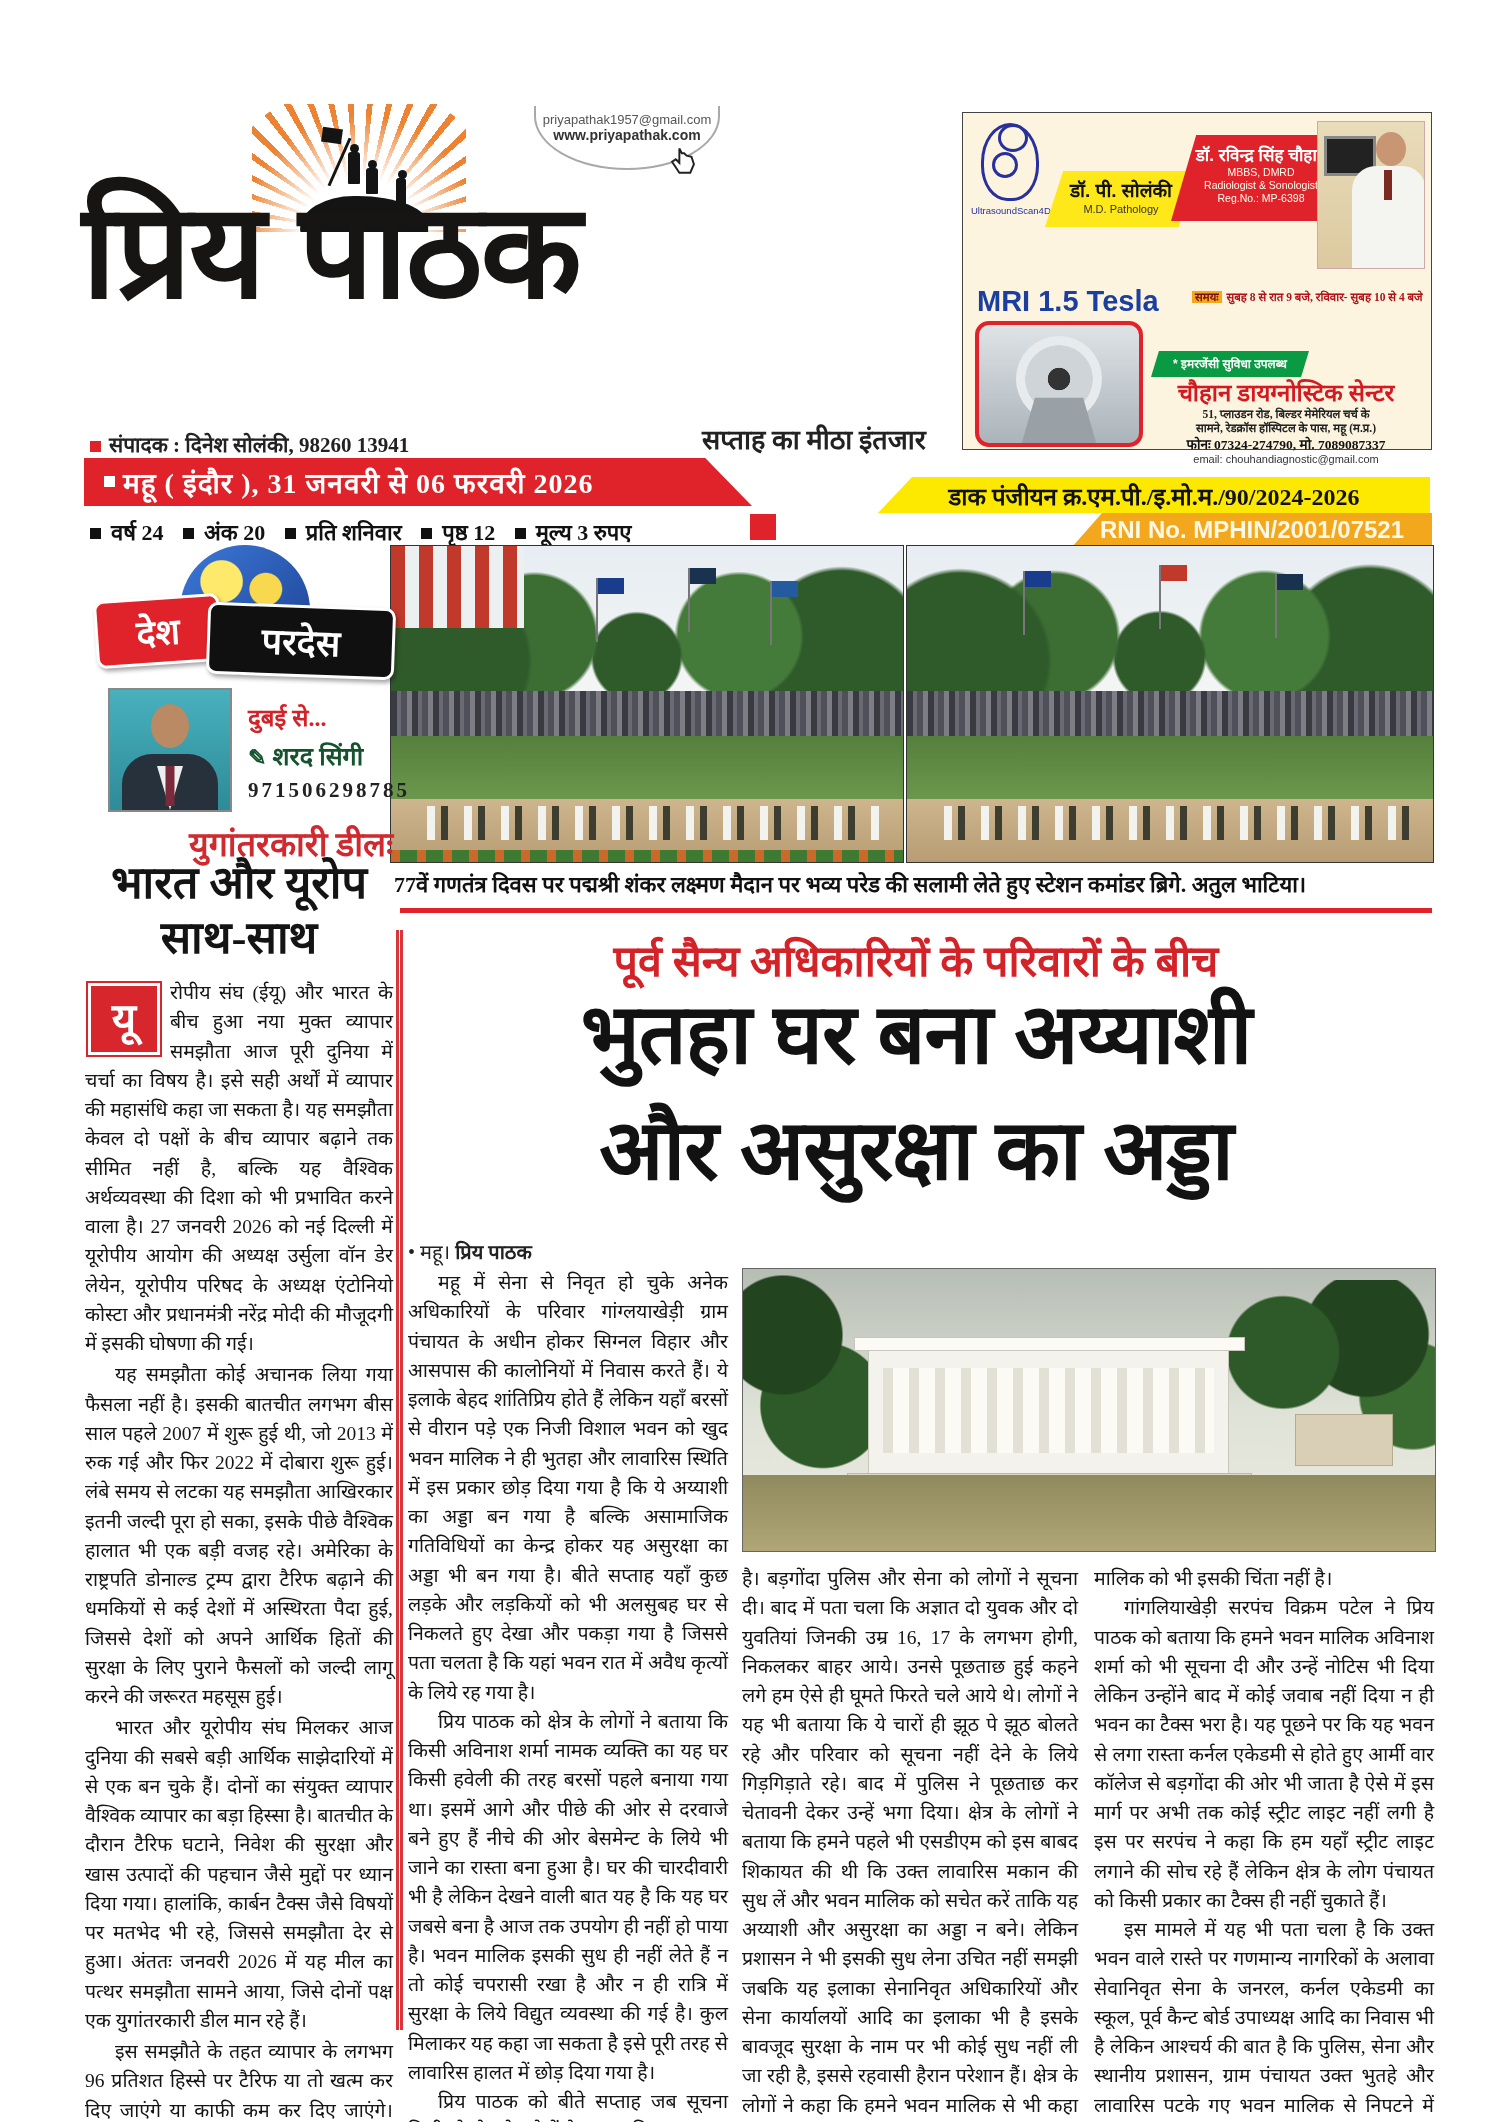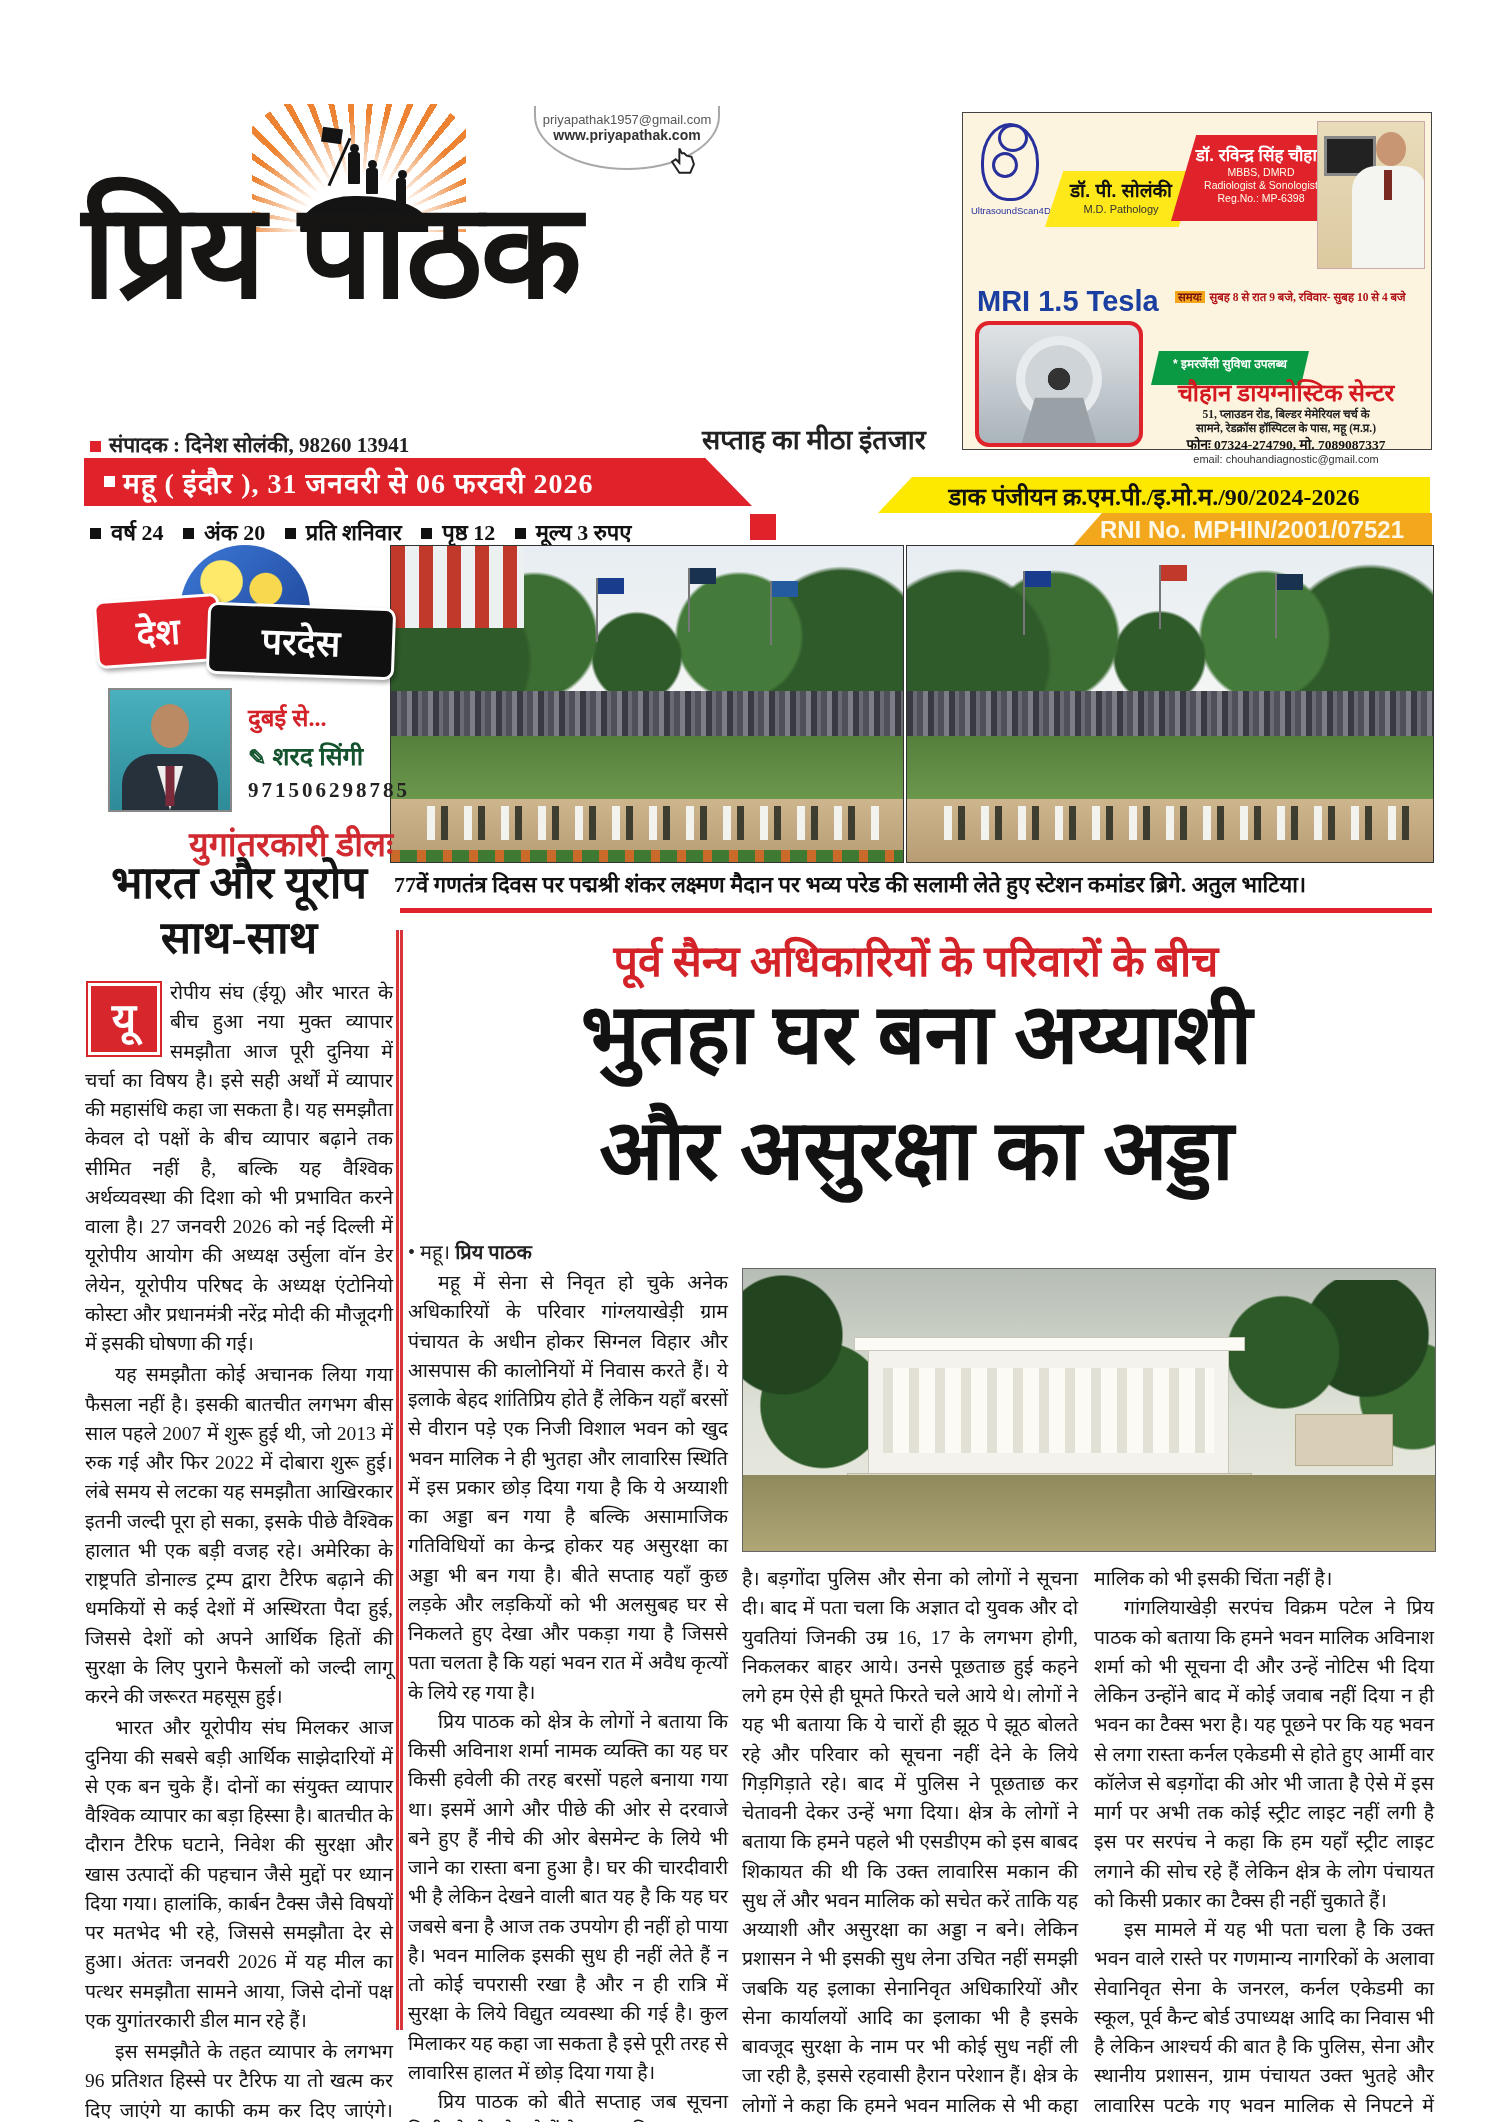--- a/index.html
+++ b/index.html
@@ -64,25 +64,25 @@
   .rib-red{left:208px;top:22px;width:180px;height:86px;background:#e0222a;clip-path:polygon(14% 0,100% 0,100% 100%,0 100%);padding-top:8px;color:#fff;}
   .rib-red .n{font-size:17px;font-weight:bold;}
   .rib-red .q{font-size:10.5px;line-height:1.25;color:#ffe;}
   .doc-photo{position:absolute;right:6px;top:8px;width:108px;height:148px;background:linear-gradient(#e9dcba,#dcc9a0);overflow:hidden;border:1px solid #caa;}
   .doc-photo .monitor{position:absolute;left:6px;top:14px;width:52px;height:40px;background:#222;border:3px solid #888;}
   .doc-photo .head{position:absolute;right:18px;top:10px;width:30px;height:34px;border-radius:50%;background:#c99674;}
   .doc-photo .coat{position:absolute;right:-2px;top:44px;width:74px;height:110px;border-radius:24px 24px 0 0;background:#f4f4f0;}
   .doc-photo .tie{position:absolute;right:32px;top:48px;width:8px;height:30px;background:#7a2a20;}
   .mri-title{position:absolute;left:14px;top:172px;font-size:29px;font-weight:900;color:#1b3fa0;font-family:"Liberation Sans",sans-serif;}
   .ad-timing{position:absolute;left:212px;top:176px;width:252px;font-size:11.5px;font-weight:bold;color:#b01318;}
-  .ad-timing .chip{background:#f2a71c;color:#7a1010;padding:0 3px;margin-right:2px;}
+  .ad-timing .chip{background:#f2a71c;color:#7a1010;padding:0 3px;margin-right:2px;margin-left:17px;}
   .mri-photo{position:absolute;left:12px;top:208px;width:168px;height:126px;border:4px solid #e0222a;border-radius:14px;background:linear-gradient(#dfe3e6,#aab4bb);overflow:hidden;}
   .mri-photo .bore{position:absolute;left:50%;top:46%;width:86px;height:86px;transform:translate(-50%,-50%);border-radius:50%;background:radial-gradient(circle,#333 0 18%,#cfd4d8 19% 55%,#e8ebee 56% 100%);}
   .mri-photo .bed{position:absolute;left:50%;bottom:-4px;width:60px;height:58px;transform:translateX(-50%) perspective(60px) rotateX(30deg);background:#9aa1a6;}
-  .rib-green{left:188px;top:238px;width:158px;height:34px;background:#0a9a44;clip-path:polygon(5% 0,100% 0,95% 100%,0 100%);color:#fff;font-size:12px;font-weight:bold;line-height:26px;}
+  .rib-green{left:188px;top:238px;width:158px;height:26px;background:#0a9a44;clip-path:polygon(5% 0,100% 0,95% 100%,0 100%);color:#fff;font-size:12px;font-weight:bold;line-height:26px;}
   .starburst{position:absolute;left:352px;top:196px;width:112px;height:126px;}
   .starburst .spikes{position:absolute;inset:0;border-radius:50%;background:repeating-conic-gradient(#ffe81a 0 9deg,rgba(0,0,0,0) 9deg 18deg);}
   .starburst .core{position:absolute;inset:10px;border-radius:50%;background:#ffe81a;display:flex;align-items:center;justify-content:center;text-align:center;
     font-size:10.5px;font-weight:bold;color:#b01318;padding:6px;}
   .ad-center-name{position:absolute;left:180px;top:262px;width:286px;text-align:center;font-size:24px;font-weight:900;color:#d41920;}
   .ad-addr{position:absolute;left:180px;top:294px;width:286px;text-align:center;font-size:11.5px;font-weight:bold;color:#222;line-height:1.25;}
   .ad-phone{position:absolute;left:180px;top:322px;width:286px;text-align:center;font-size:13.5px;font-weight:900;color:#111;}
   .ad-email{position:absolute;left:180px;top:340px;width:286px;text-align:center;font-size:11px;color:#333;font-family:"Liberation Sans",sans-serif;}
 
   

